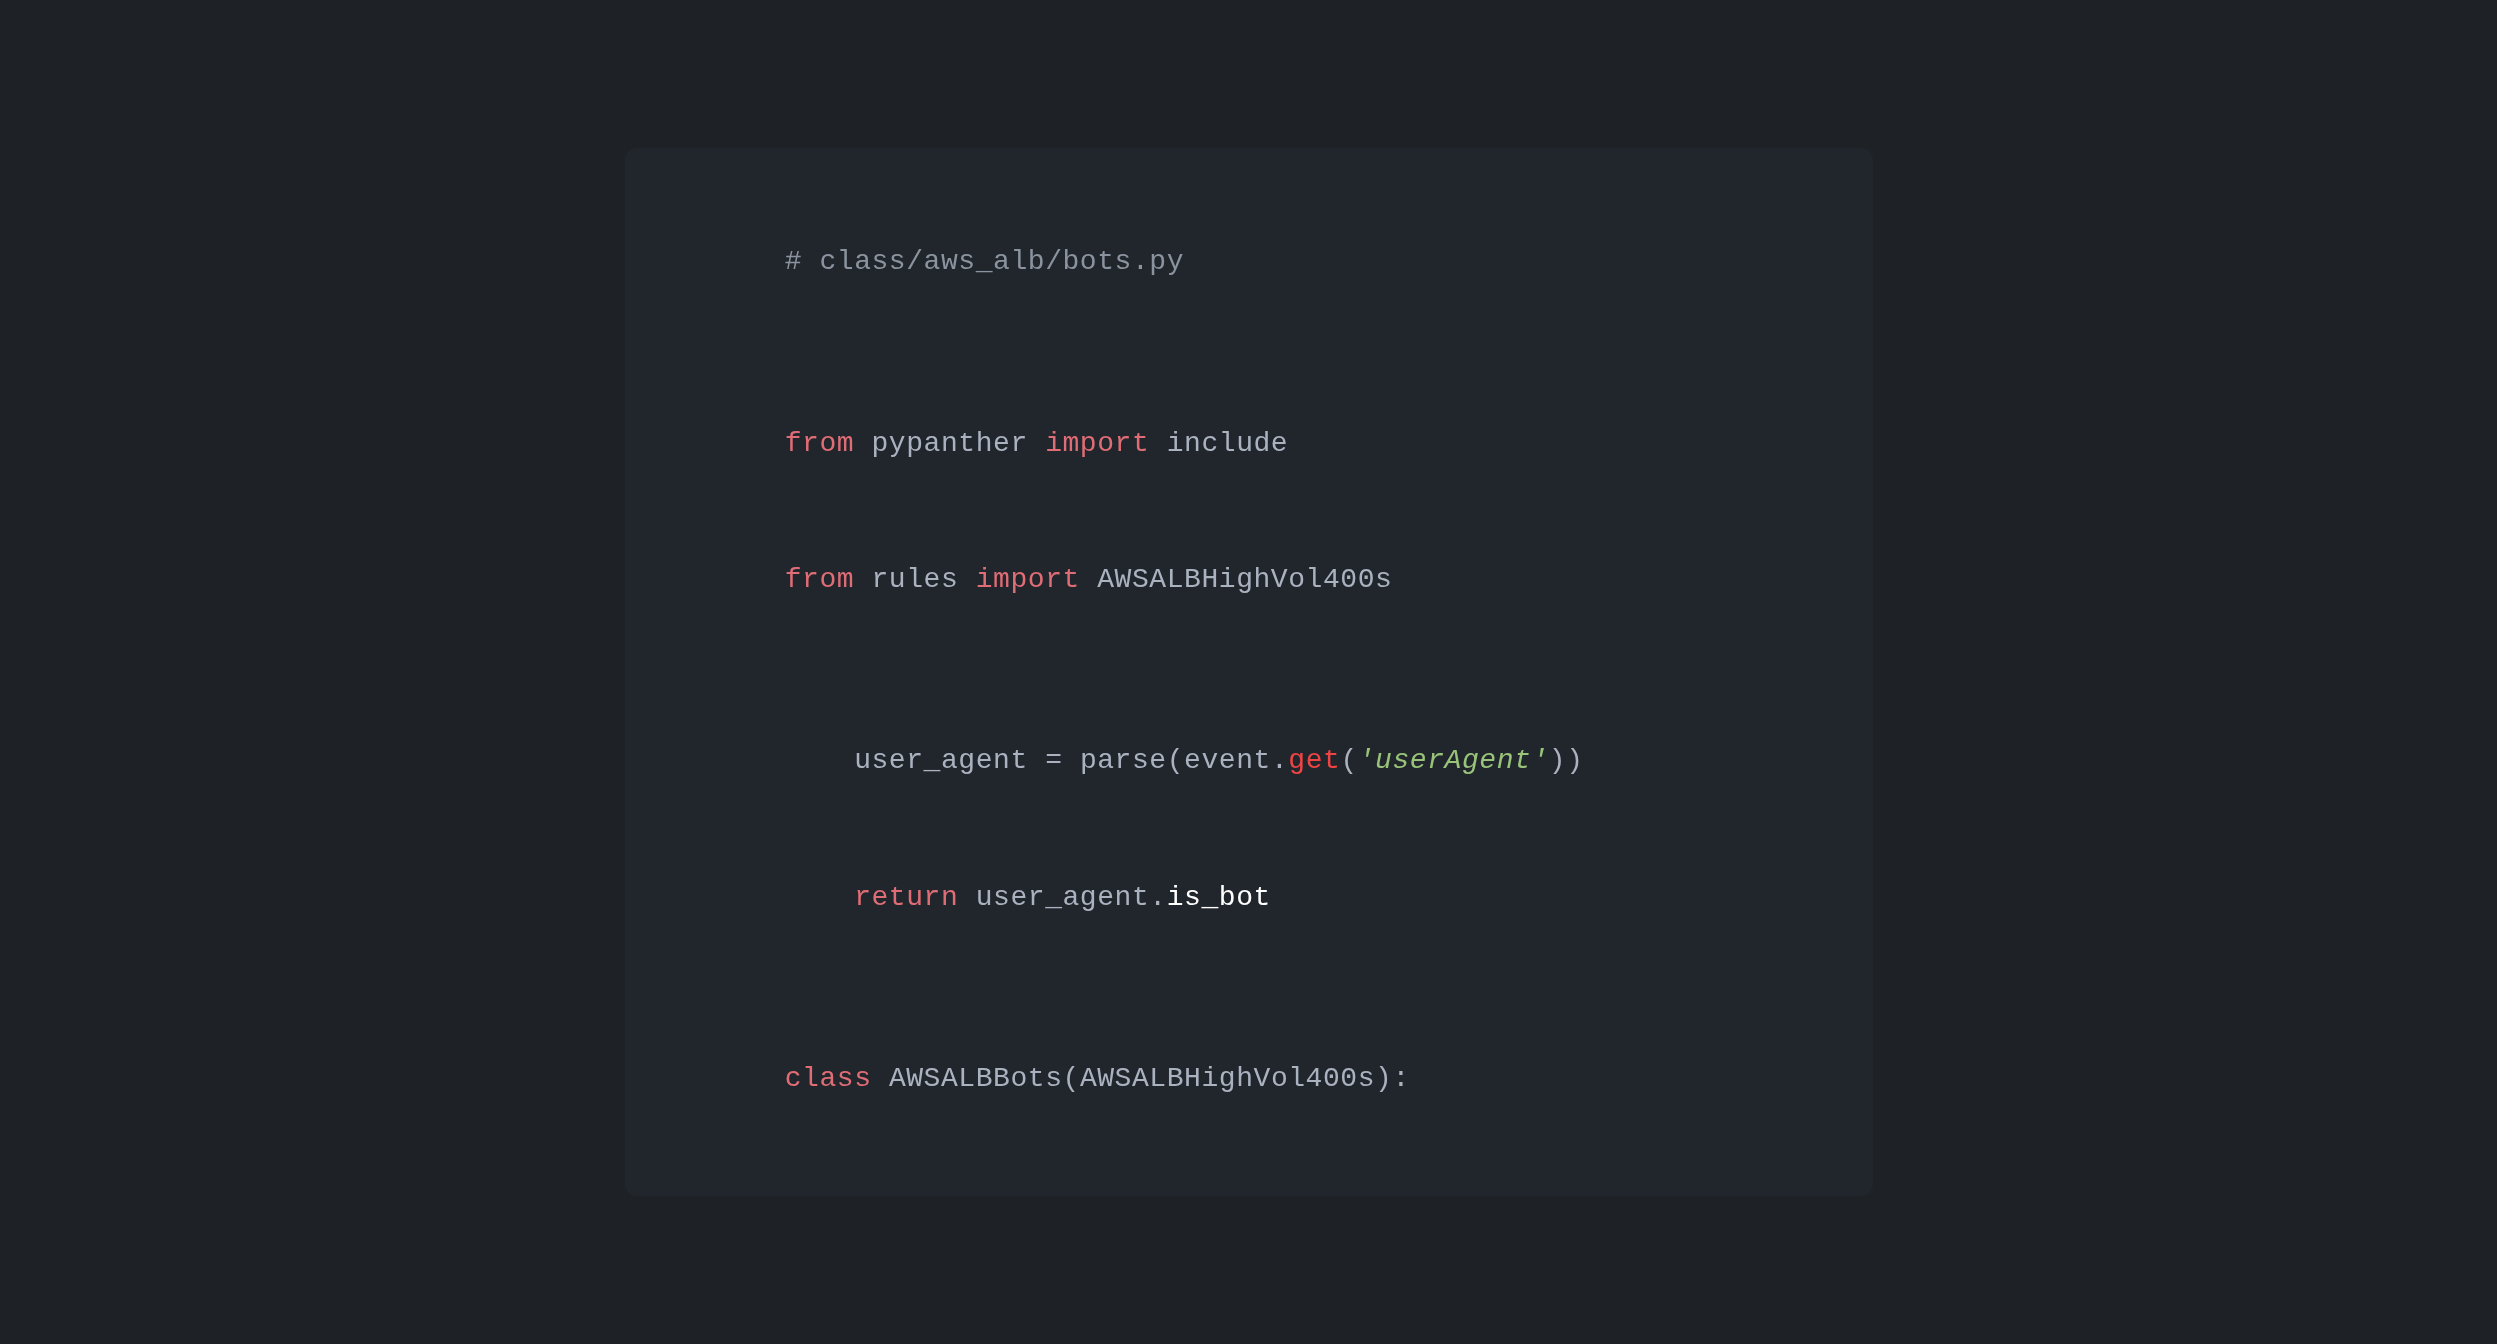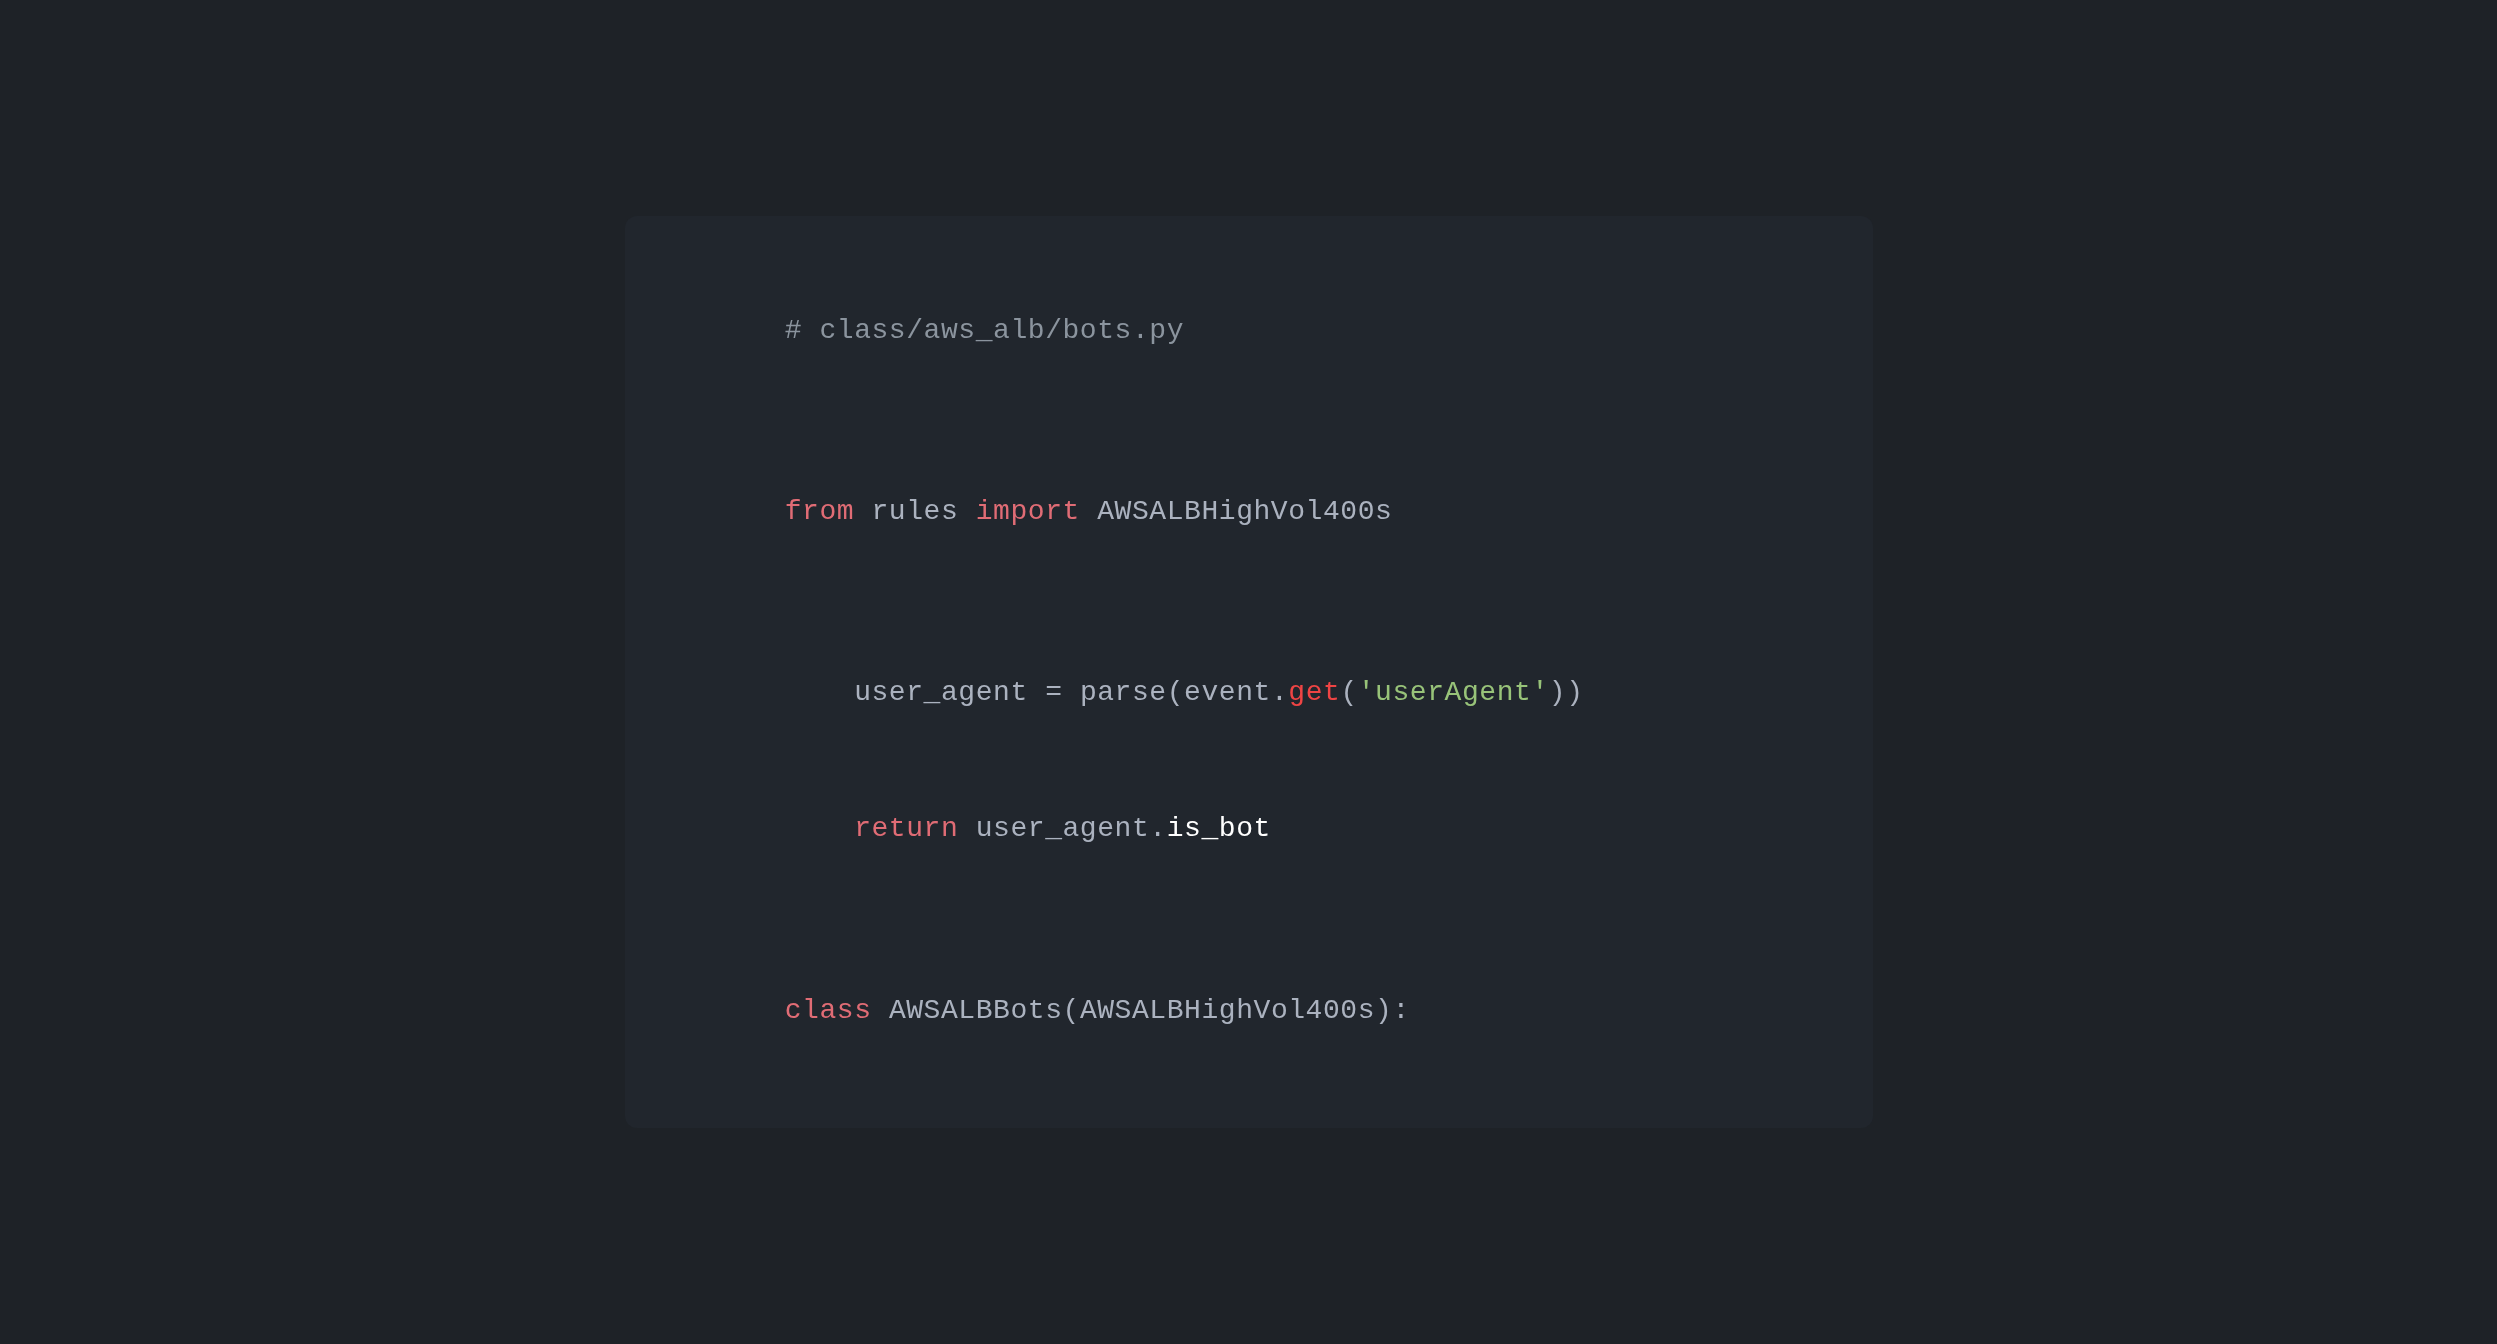--- a/index.html
+++ b/index.html
@@ -40,40 +40,43 @@
 
     .blank {
       display: block;
       height: 1.6em;
     }
 
     
     .comment { color: #8b949e; }
     .keyword { color: #e06c75; }        
     .identifier { color: #abb2bf; }
-    .string { color: #98c379; }         
+    .string { color: #98c379; font-style: italic; }         
     .operator { color: #abb2bf; }
     .param { color: #e5c07b; }
     .method { color: #ef4444; }         
     .attribute { color: #ffffff; }
     .paren { color: #abb2bf; }
     .at { color: #abb2bf; }
   </style>
 </head>
 <body>
 
 <div class="code-container">
   <div class="code-block">
 
     <span class="line">
       <span class="comment"># class/aws_alb/bots.py</span>
     </span>
 
     <span class="blank"></span>
 
+    <span class="line">
+      <span class="keyword">from</span><span class="identifier"> pypanther </span><span class="keyword">import</span><span class="identifier"> include</span>
+    </span>
 
 
     <span class="line">
       <span class="keyword">from</span><span class="identifier"> rules </span><span class="keyword">import</span><span class="identifier"> AWSALBHighVol400s</span>
     </span>
 
     <span class="blank"></span>
 
 
     <span class="line">

